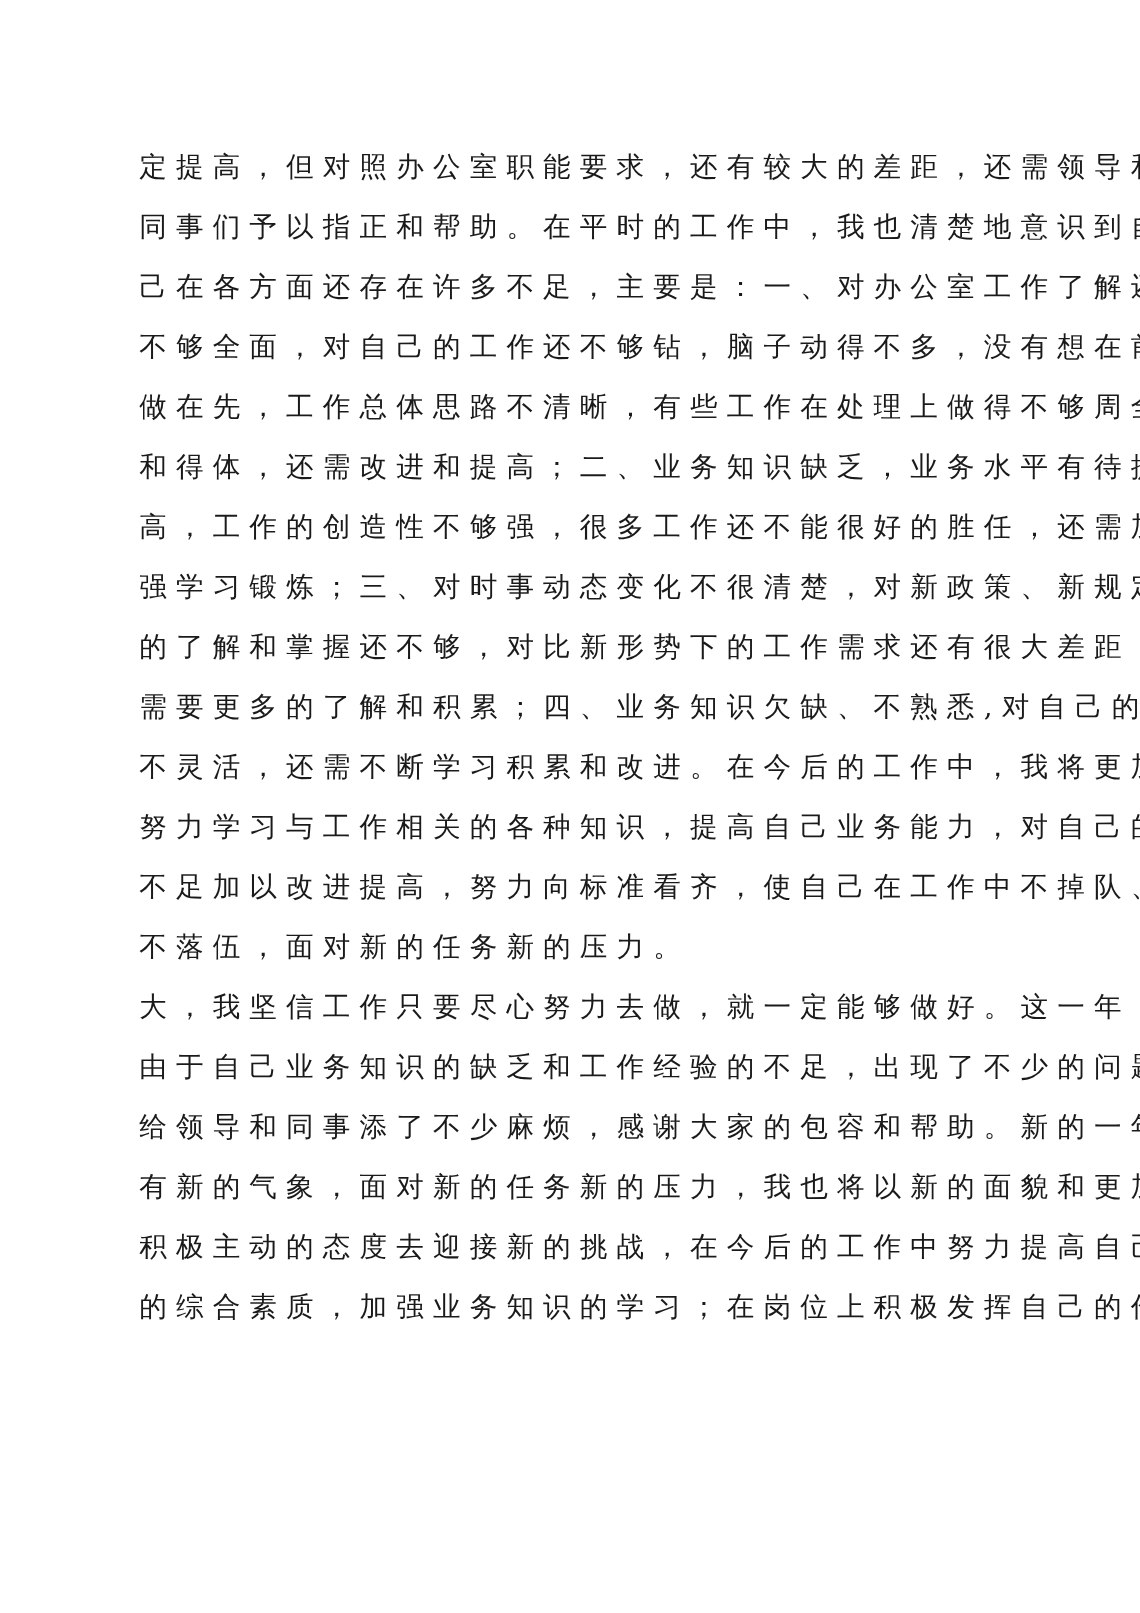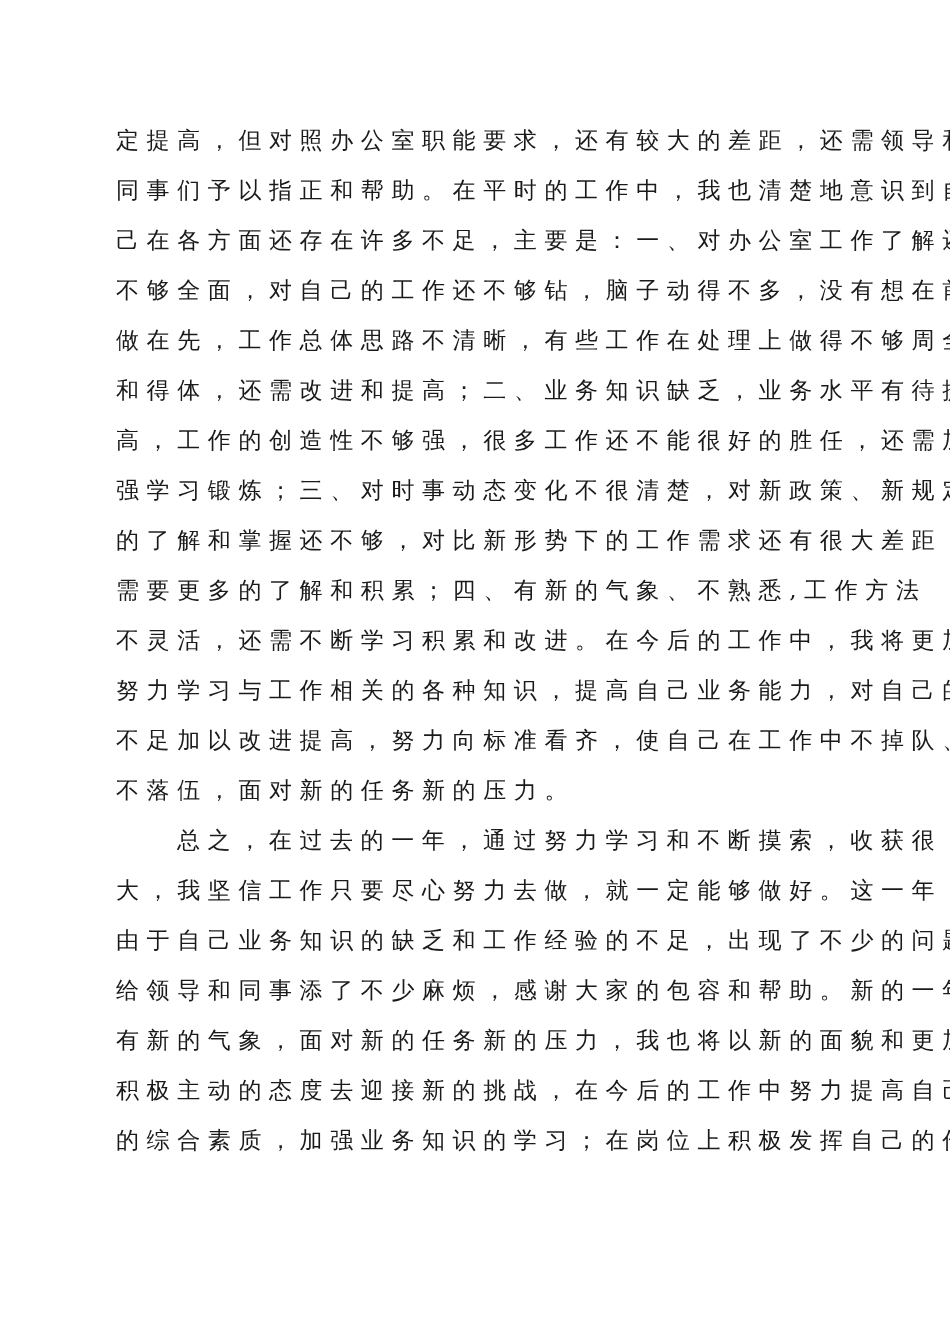--- a/index.html
+++ b/index.html
@@ -28,28 +28,27 @@
   <div>
     <div class="line">定提高，但对照办公室职能要求，还有较大的差距，还需领导和</div>
     <div class="line">同事们予以指正和帮助。在平时的工作中，我也清楚地意识到自</div>
     <div class="line">己在各方面还存在许多不足，主要是：一、对办公室工作了解还</div>
     <div class="line">不够全面，对自己的工作还不够钻，脑子动得不多，没有想在前，</div>
     <div class="line">做在先，工作总体思路不清晰，有些工作在处理上做得不够周全</div>
     <div class="line">和得体，还需改进和提高；二、业务知识缺乏，业务水平有待提</div>
     <div class="line">高，工作的创造性不够强，很多工作还不能很好的胜任，还需加</div>
     <div class="line">强学习锻炼；三、对时事动态变化不很清楚，对新政策、新规定</div>
     <div class="line">的了解和掌握还不够，对比新形势下的工作需求还有很大差距，</div>
-    <div class="line">需要更多的了解和积累；四、有新的气象、不熟悉,工作方法</div>
+    <div class="line">需要更多的了解和积累；四、业务知识欠缺、不熟悉,对自己的</div>
     <div class="line">不灵活，还需不断学习积累和改进。在今后的工作中，我将更加</div>
     <div class="line">努力学习与工作相关的各种知识，提高自己业务能力，对自己的</div>
     <div class="line">不足加以改进提高，努力向标准看齐，使自己在工作中不掉队、</div>
     <div class="line">不落伍，面对新的任务新的压力。</div>
   </div>
   <div>
-    <div class="line indent">总之，在过去的一年，通过努力学习和不断摸索，收获很</div>
     <div class="line">大，我坚信工作只要尽心努力去做，就一定能够做好。这一年，</div>
     <div class="line">由于自己业务知识的缺乏和工作经验的不足，出现了不少的问题，</div>
     <div class="line">给领导和同事添了不少麻烦，感谢大家的包容和帮助。新的一年</div>
     <div class="line">有新的气象，面对新的任务新的压力，我也将以新的面貌和更加</div>
     <div class="line">积极主动的态度去迎接新的挑战，在今后的工作中努力提高自己</div>
     <div class="line">的综合素质，加强业务知识的学习；在岗位上积极发挥自己的作</div>
   </div>
 </div>
 
 </body></html>

